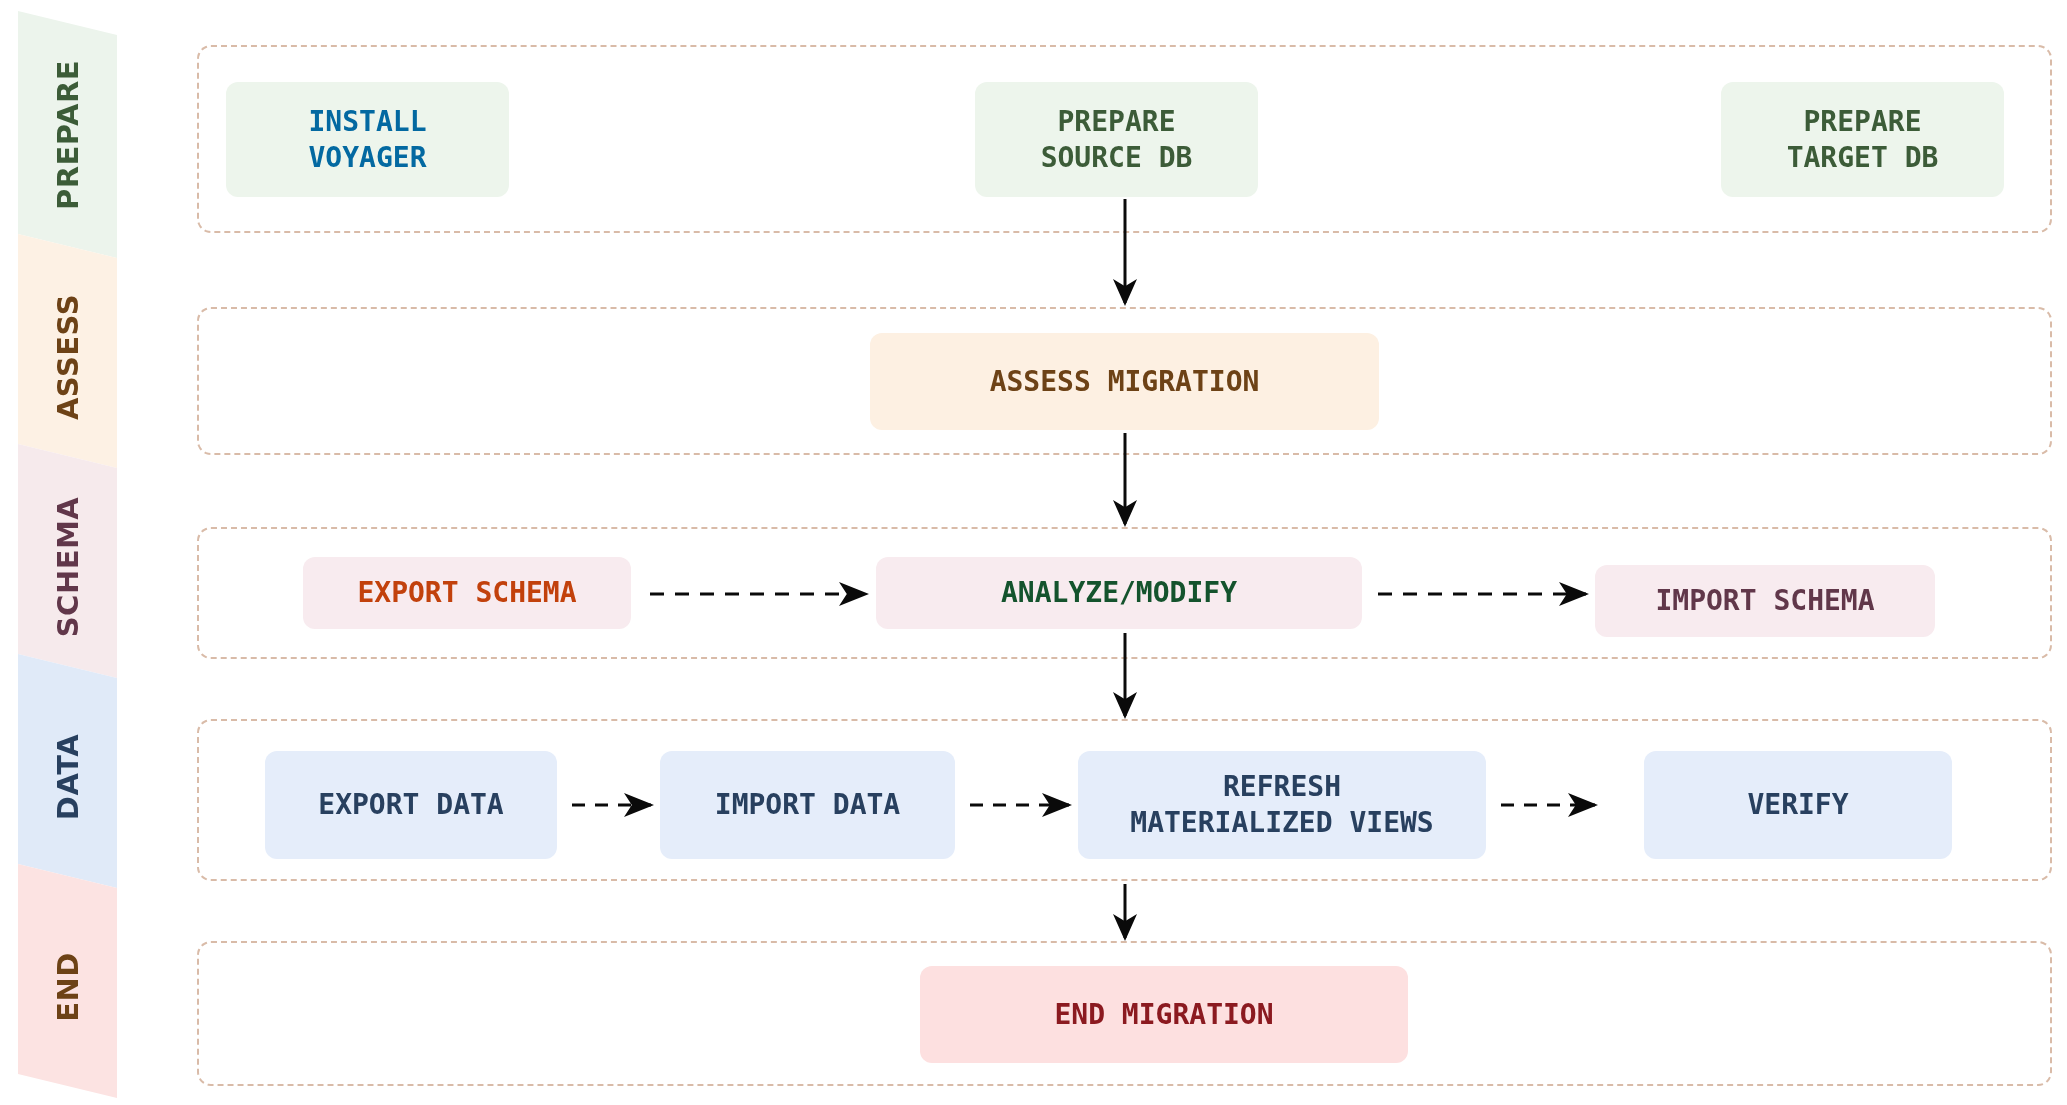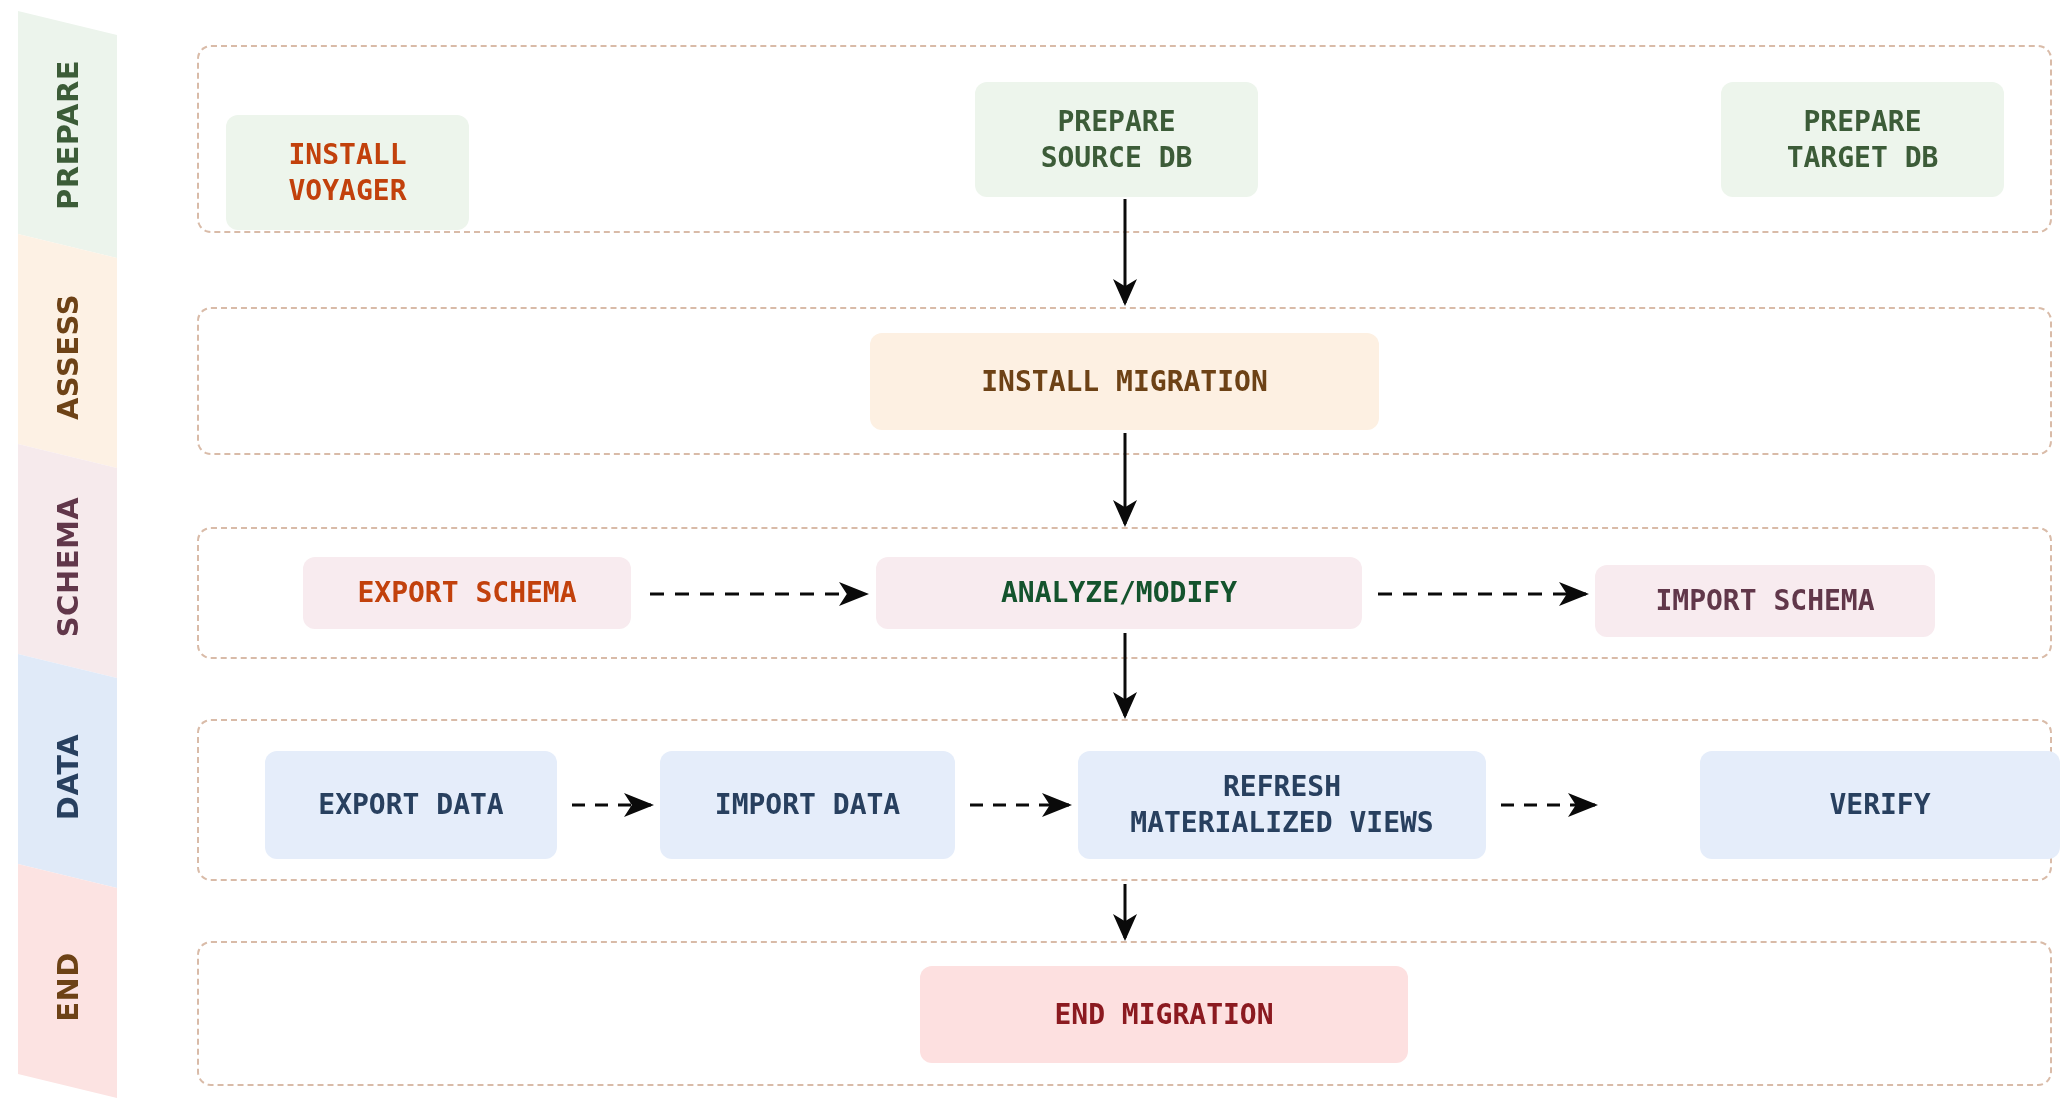--- a/index.html
+++ b/index.html
@@ -101,45 +101,45 @@
   <div class="stage-row" style="left:197px; top:45px; width:1855px; height:188px;"></div>
 
   <div class="stage-row" style="left:197px; top:307px; width:1855px; height:148px;"></div>
 
   <div class="stage-row" style="left:197px; top:527px; width:1855px; height:132px;"></div>
 
   <div class="stage-row" style="left:197px; top:719px; width:1855px; height:162px;"></div>
 
   <div class="stage-row" style="left:197px; top:941px; width:1855px; height:145px;"></div>
 
-  <div class="node" style="left:226px; top:82px; width:243px; height:115px; background:#edf5ec; color:#c2410c;margin-top:33px;">INSTALL
+  <div class="node" style="left:226px; top:82px; width:283px; height:115px; background:#edf5ec; color:#0369a1;">INSTALL
 VOYAGER</div>
 
   <div class="node" style="left:975px; top:82px; width:283px; height:115px; background:#edf5ec; color:#3c5c38;">PREPARE
 SOURCE DB</div>
 
   <div class="node" style="left:1721px; top:82px; width:283px; height:115px; background:#edf5ec; color:#3c5c38;">PREPARE
 TARGET DB</div>
 
-  <div class="node" style="left:870px; top:333px; width:509px; height:97px; background:#fdf0e2; color:#6d4216;">INSTALL MIGRATION</div>
+  <div class="node" style="left:870px; top:333px; width:509px; height:97px; background:#fdf0e2; color:#6d4216;">ASSESS MIGRATION</div>
 
   <div class="node" style="left:303px; top:557px; width:328px; height:72px; background:#f8ebef; color:#c2410c;">EXPORT SCHEMA</div>
 
   <div class="node" style="left:876px; top:557px; width:486px; height:72px; background:#f8ebef; color:#14532d;">ANALYZE/MODIFY</div>
 
   <div class="node" style="left:1595px; top:565px; width:340px; height:72px; background:#f8ebef; color:#61374a;">IMPORT SCHEMA</div>
 
   <div class="node" style="left:265px; top:751px; width:292px; height:108px; background:#e5edfa; color:#28405f;">EXPORT DATA</div>
 
   <div class="node" style="left:660px; top:751px; width:295px; height:108px; background:#e5edfa; color:#28405f;">IMPORT DATA</div>
 
   <div class="node" style="left:1078px; top:751px; width:408px; height:108px; background:#e5edfa; color:#28405f;">REFRESH
 MATERIALIZED VIEWS</div>
 
-  <div class="node" style="left:1700px; top:751px; width:360px; height:108px; background:#e5edfa; color:#28405f;">VERIFY</div>
+  <div class="node" style="left:1644px; top:751px; width:308px; height:108px; background:#e5edfa; color:#28405f;">VERIFY</div>
 
   <div class="node" style="left:920px; top:966px; width:488px; height:97px; background:#fde0e0; color:#8b1a20;">END MIGRATION</div>
 
   <svg class="arrow-layer" width="2067" height="1105" viewBox="0 0 2067 1105" xmlns="http://www.w3.org/2000/svg">
     <defs>
       <marker id="ah-solid" markerWidth="10" markerHeight="10" refX="8" refY="4" orient="auto" markerUnits="strokeWidth">
         <path d="M0,0 L9,4 L0,8 L2.4,4 z" fill="#0a0a0a"></path>
       </marker>
       <marker id="ah-dash" markerWidth="11" markerHeight="11" refX="9" refY="4" orient="auto" markerUnits="strokeWidth">
         <path d="M0,0 L10,4 L0,8 L2.6,4 z" fill="#0a0a0a"></path>

